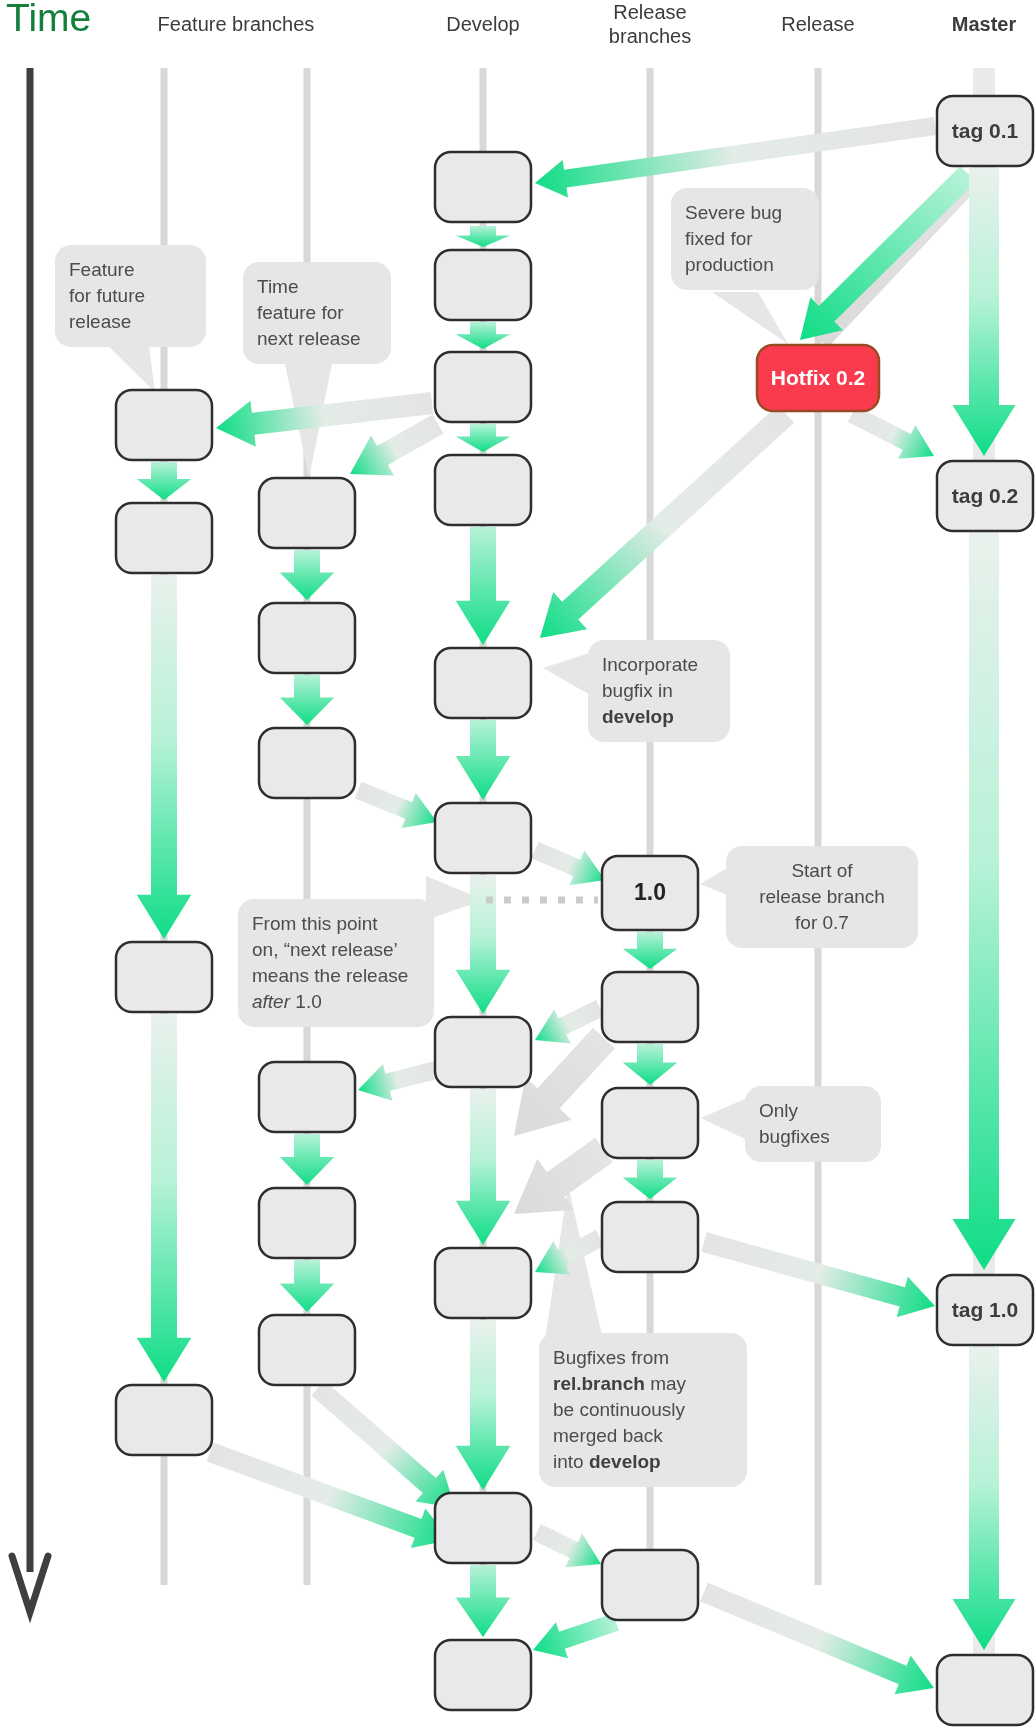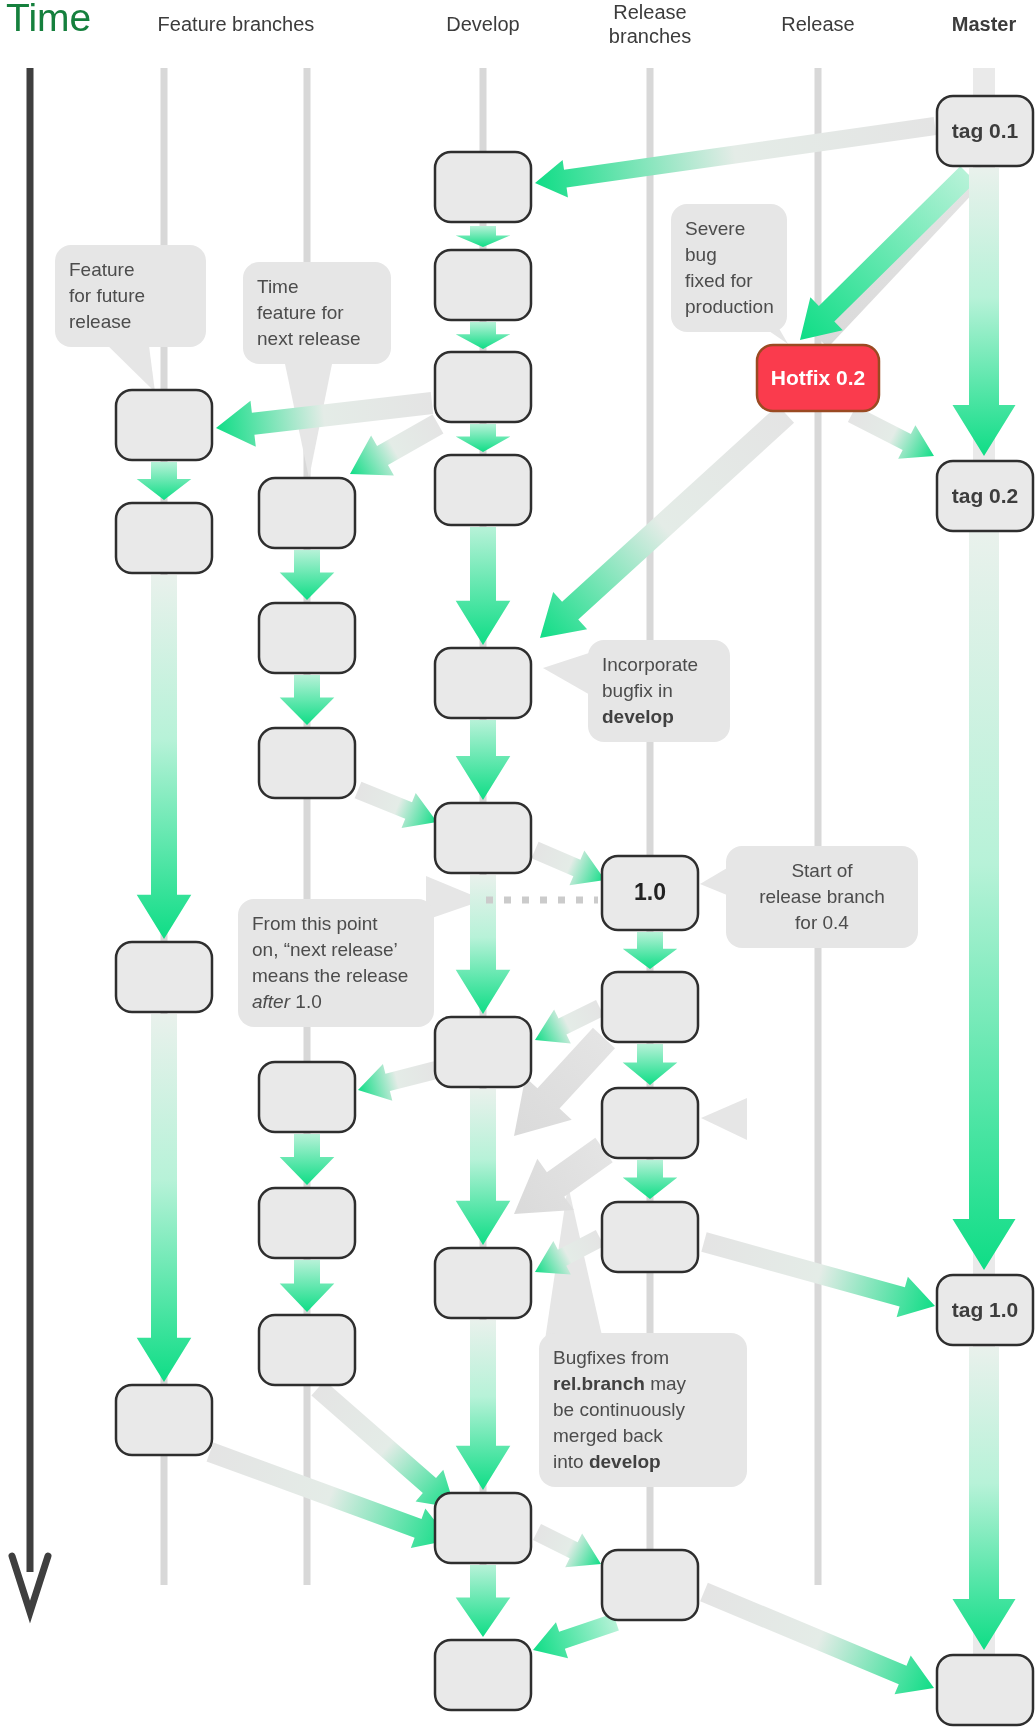--- a/index.html
+++ b/index.html
@@ -317,21 +317,21 @@
   <div class="hdr h-time">Time</div>
   <div class="hdr h-feature">Feature branches</div>
   <div class="hdr h-develop">Develop</div>
   <div class="hdr h-release">
     <span style="display:block">Release</span>
     <span style="display:block">branches</span>
   </div>
   <div class="hdr h-hotfixes">Release</div>
   <div class="hdr h-master">Master</div>
 
-  <div class="callout" style="left: 671px; top: 204px; width: 116px;">
+  <div class="callout" style="left: 671px; top: 188px; width: 148px;">
     <div>Severe bug</div>
     <div>fixed for</div>
     <div>production</div>
   </div>
 
   <div class="callout" style="left: 55px; top: 245px; width: 151px;">
     <div>Feature</div>
     <div>for future</div>
     <div>release</div>
   </div>
@@ -351,23 +351,27 @@
   <div class="callout" style="left: 238px; top: 856px; width: 196px; margin-top: 43px;">
     <div>From this point</div>
     <div>on, “next release’</div>
     <div>means the release</div>
     <div><i>after</i><span> 1.0</span></div>
   </div>
 
   <div class="callout" style="left: 726px; top: 846px; width: 192px; text-align: center;">
     <div>Start of</div>
     <div>release branch</div>
-    <div>for 0.4</div>
-  </div>
-
+    <div>for 0.7</div>
+  </div>
+
+  <div class="callout" style="left: 745px; top: 1086px; width: 136px;">
+    <div>Only</div>
+    <div>bugfixes</div>
+  </div>
 
   <div class="callout" style="left: 539px; top: 1333px; width: 208px;">
     <div>Bugfixes from</div>
     <div><b>rel.branch</b><span> may</span></div>
     <div>be continuously</div>
     <div>merged back</div>
     <div><span>into </span><b>develop</b></div>
   </div>
 
 </div>

